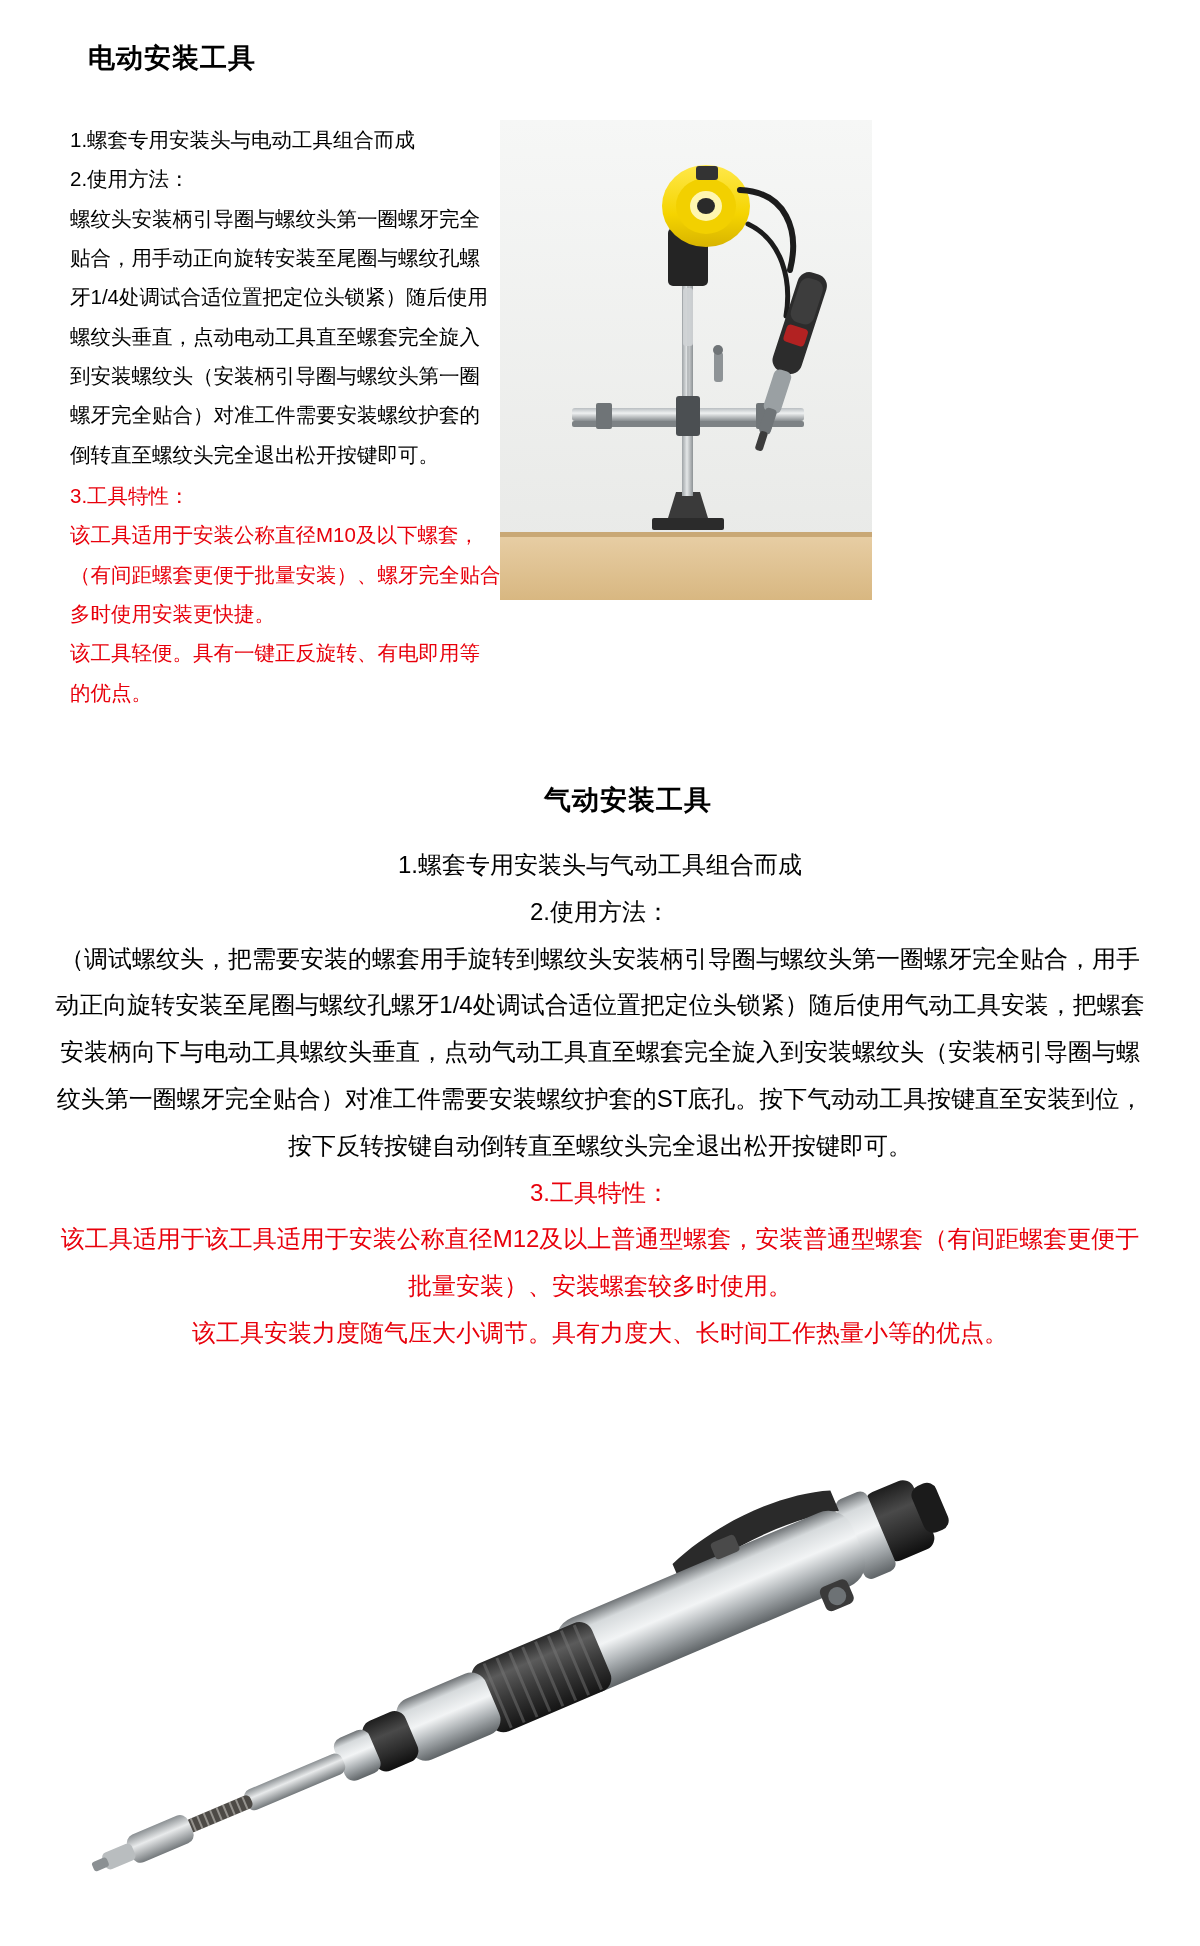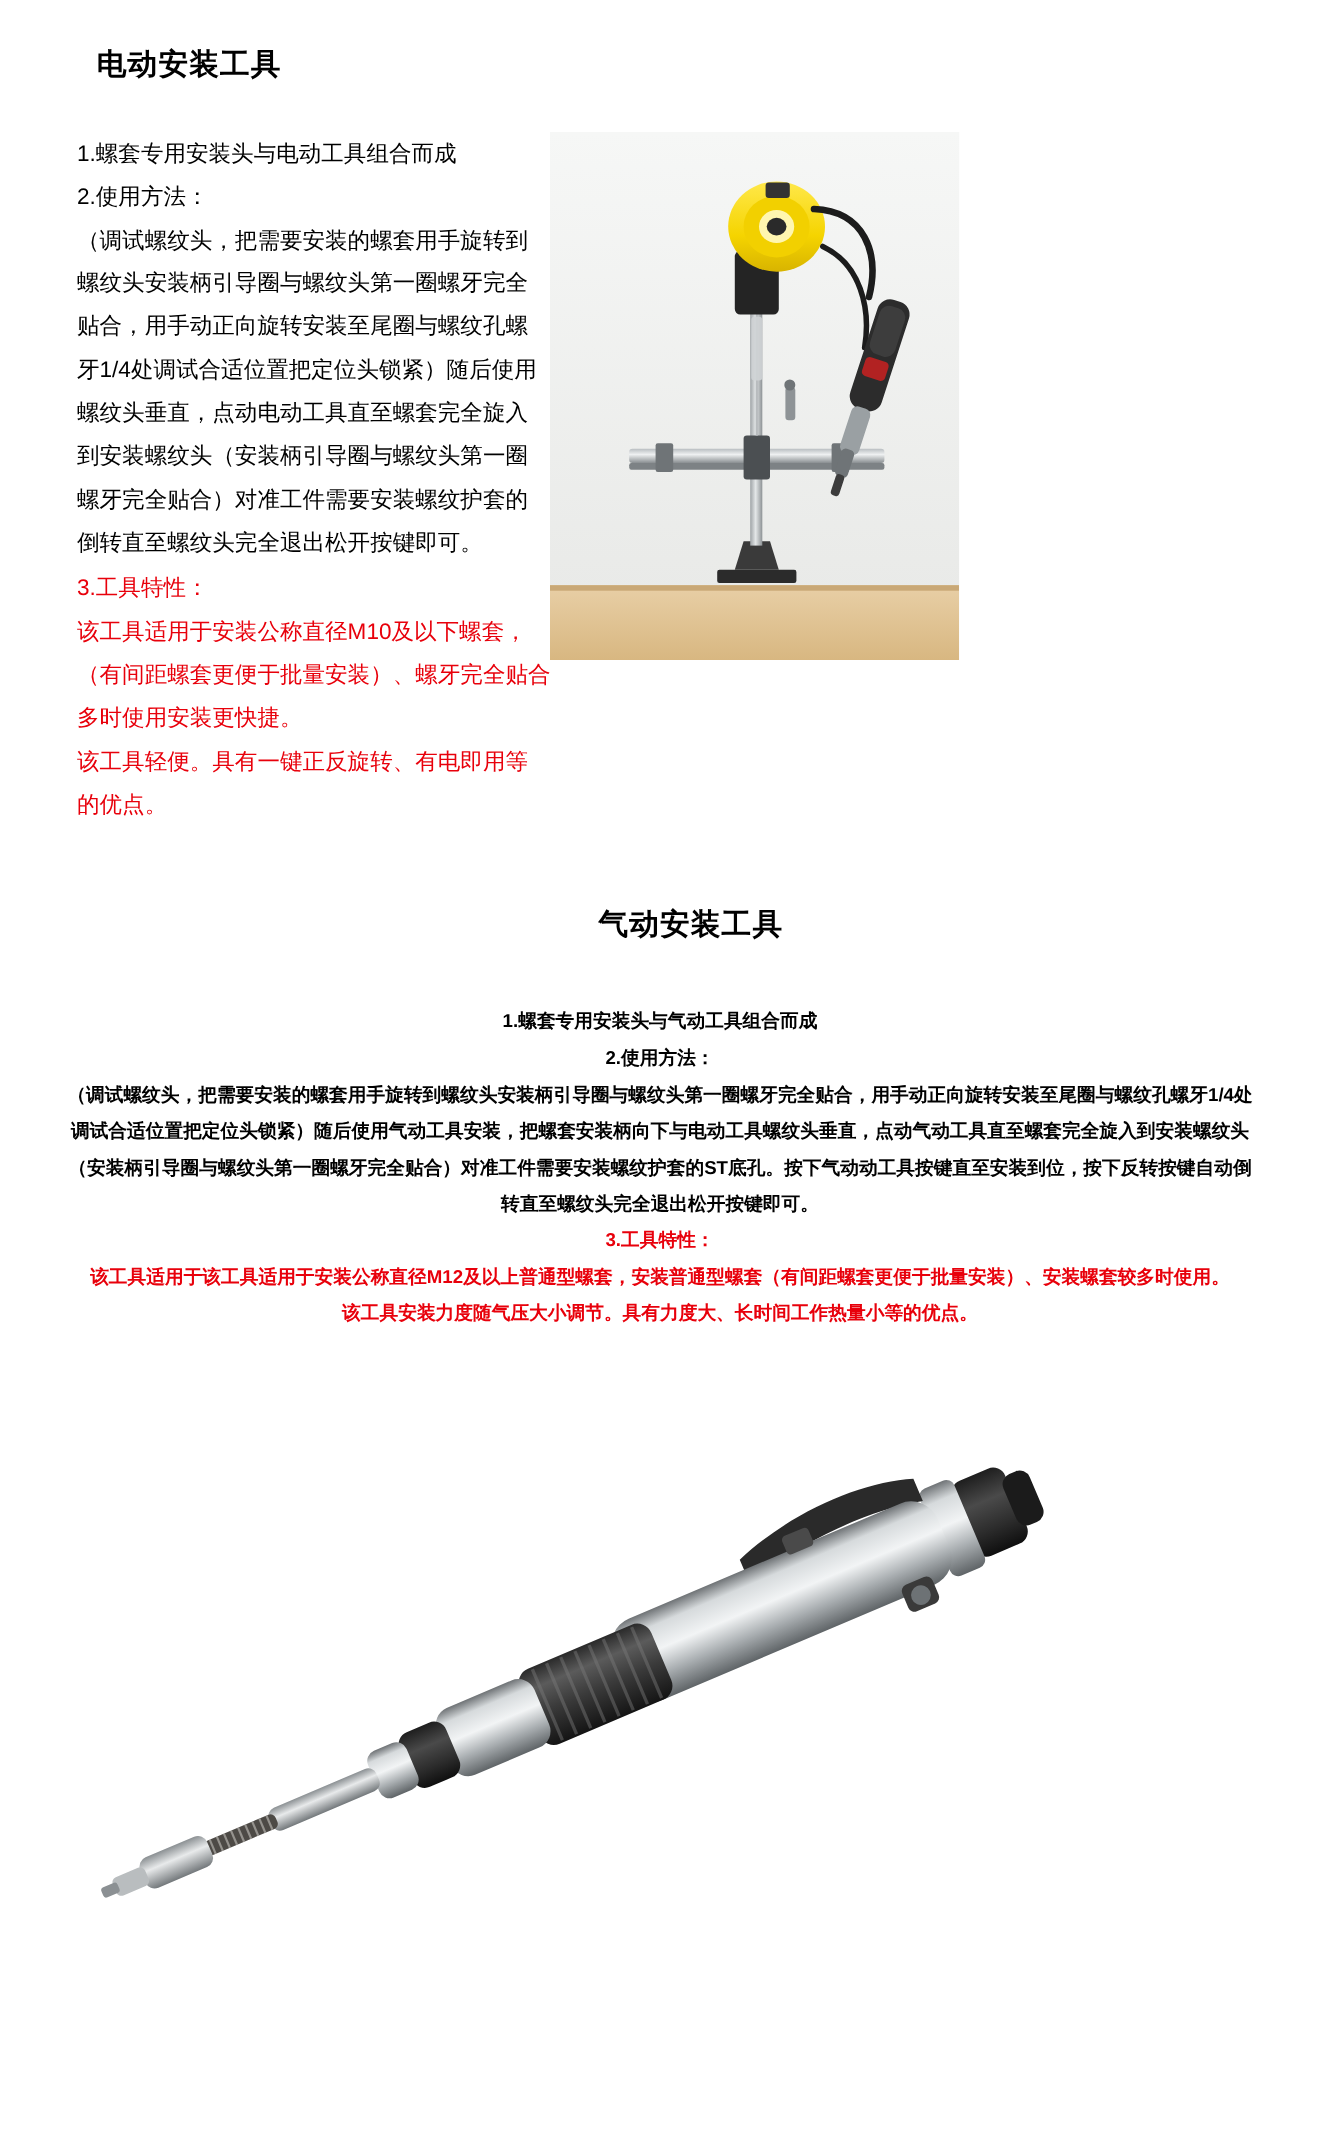--- a/index.html
+++ b/index.html
@@ -69,24 +69,24 @@
   }
   .heading2 {
     font-size: 27px;
     font-weight: bold;
     letter-spacing: 1px;
     margin: 0 0 0 56px;
     line-height: 1.4;
   }
   .s2-body {
     width: 1090px;
-    margin: 53px 0 0 55px;
-    font-size: 17px;
+    margin: 22px 0 0 55px;
+    font-size: 24px;
     line-height: 1.95;
-    font-weight: bold;
+    font-weight: normal;
   }
   .s2-body p {
     margin: 0;
   }
   .s2-body .para {
     text-indent: 0;
   }
   .s2-red {
     color: #e8000b;
   }
@@ -103,21 +103,20 @@
 
 <div class="page">
 
   <div class="section-one">
 
     <h1 class="heading">电动安装工具</h1>
 
     <div class="s1-body">
       <div class="line">1.螺套专用安装头与电动工具组合而成</div>
       <div class="line">2.使用方法：</div>
-      <div class="line">（调试螺纹头，把需要安装的螺套用手旋转到</div>
       <div class="line">螺纹头安装柄引导圈与螺纹头第一圈螺牙完全</div>
       <div class="line">贴合，用手动正向旋转安装至尾圈与螺纹孔螺</div>
       <div class="line">牙1/4处调试合适位置把定位头锁紧）随后使用</div>
       <div class="line">螺纹头垂直，点动电动工具直至螺套完全旋入</div>
       <div class="line">到安装螺纹头（安装柄引导圈与螺纹头第一圈</div>
       <div class="line">螺牙完全贴合）对准工件需要安装螺纹护套的</div>
       <div class="line">倒转直至螺纹头完全退出松开按键即可。</div>
 
       <div class="s1-red-block red">
         <div class="line">3.工具特性：</div>

